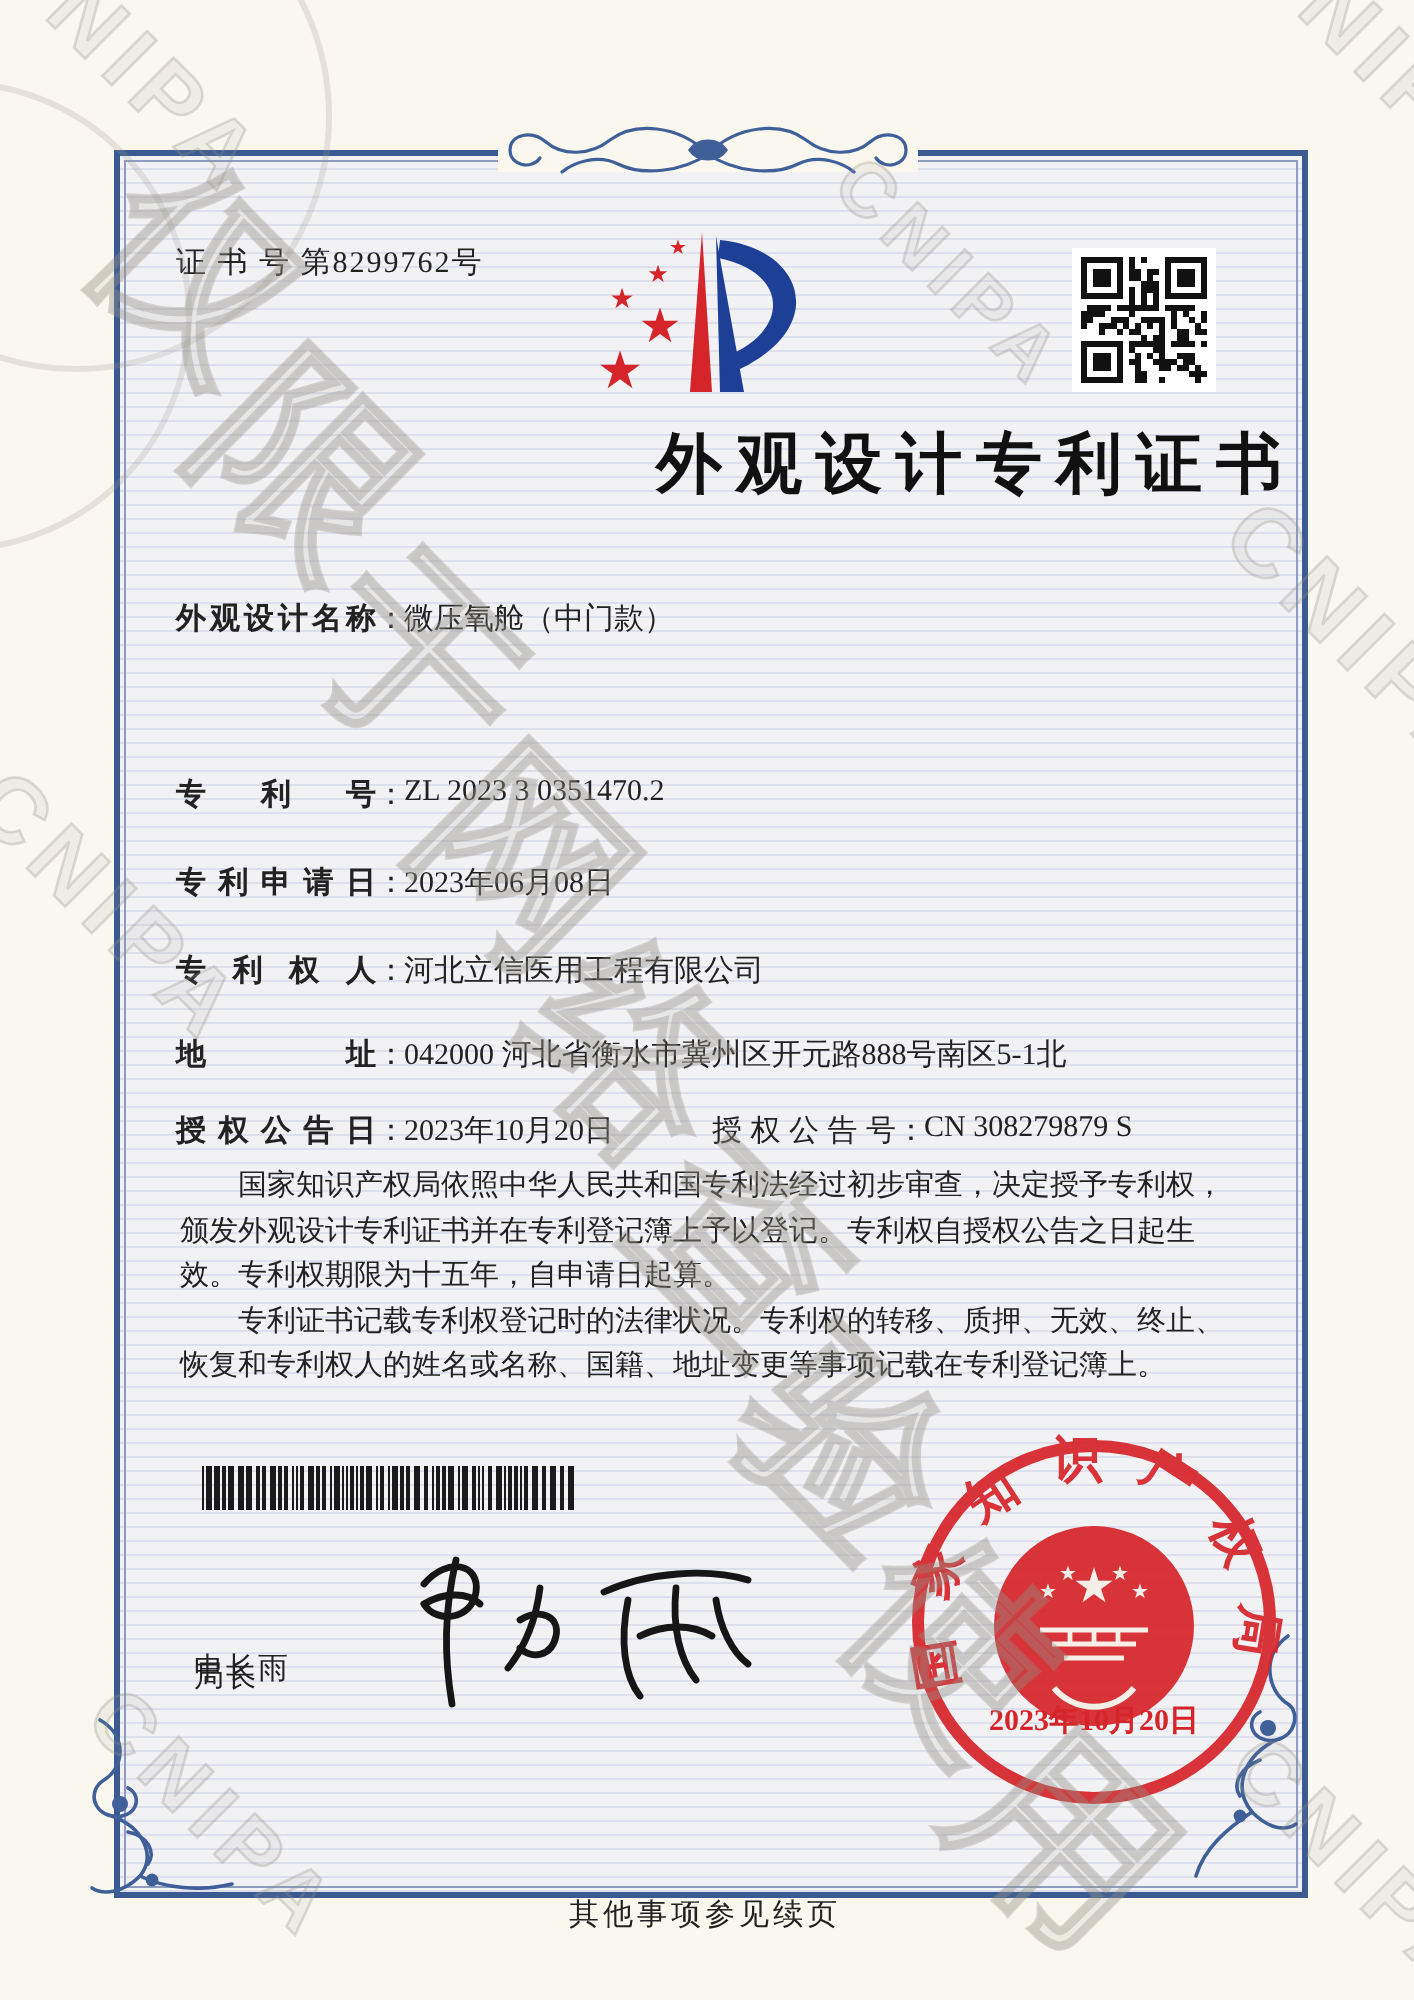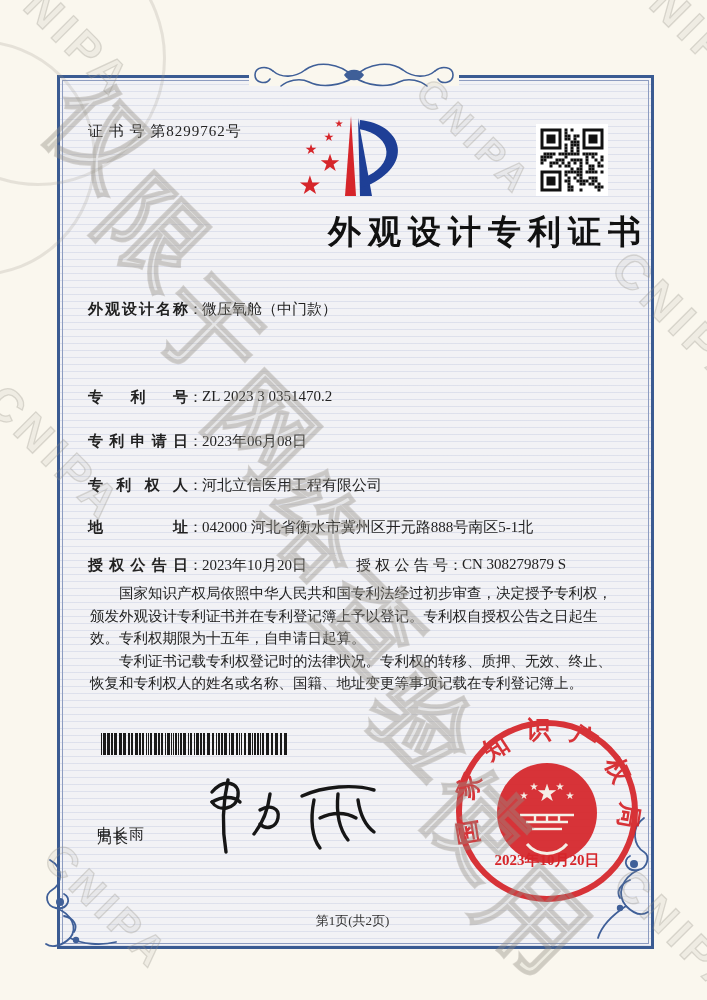--- a/index.html
+++ b/index.html
@@ -370,21 +370,21 @@
         <path d="M-27,2 H27"></path>
         <path d="M-21,9 H21"></path>
         <path d="M-15,16 H15"></path>
         <path d="M-12,2 V9 M0,2 V9 M12,2 V9"></path>
         <path d="M-20,31 A26,26 0 0 0 20,31" stroke-width="3"></path>
       </g>
     </g>
   </svg>
   <div class="abs z5 seal-date">2023年10月20日</div>
 
-  <div class="abs z3 page-note">第1页(共2页)</div>
+  <div class="abs z3 cont-note">其他事项参见续页</div>
 
   <div class="wm-layer" id="wm-layer">
     <div class="wm-arc" style="left:-90px;top:-70px;width:250px;height:250px;"></div>
     <div class="wm-arc" style="left:-140px;top:40px;width:230px;height:230px;"></div>
   <span class="wm-cnipa" style="left: -20px; top: 6px; font-size: 46px;">CNIPA</span>
       <span class="wm-cnipa" style="left: 606px; top: 4px; font-size: 46px;">CNIPA</span>
       <span class="wm-cnipa" style="left: 402px; top: 118px; font-size: 38px;">CNIPA</span>
       <span class="wm-cnipa" style="left: 594px; top: 298px; font-size: 48px;">CNIPA</span>
       <span class="wm-cnipa" style="left: -30px; top: 430px; font-size: 46px;">CNIPA</span>
       <span class="wm-cnipa" style="left: 28px; top: 886px; font-size: 42px;">CNIPA</span>

